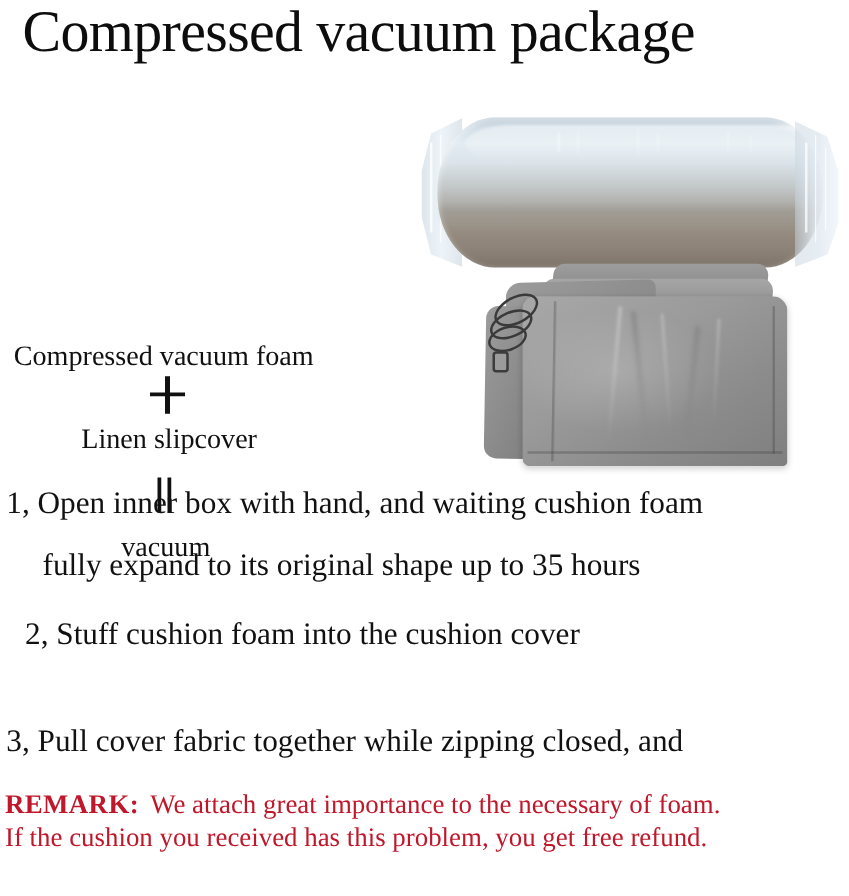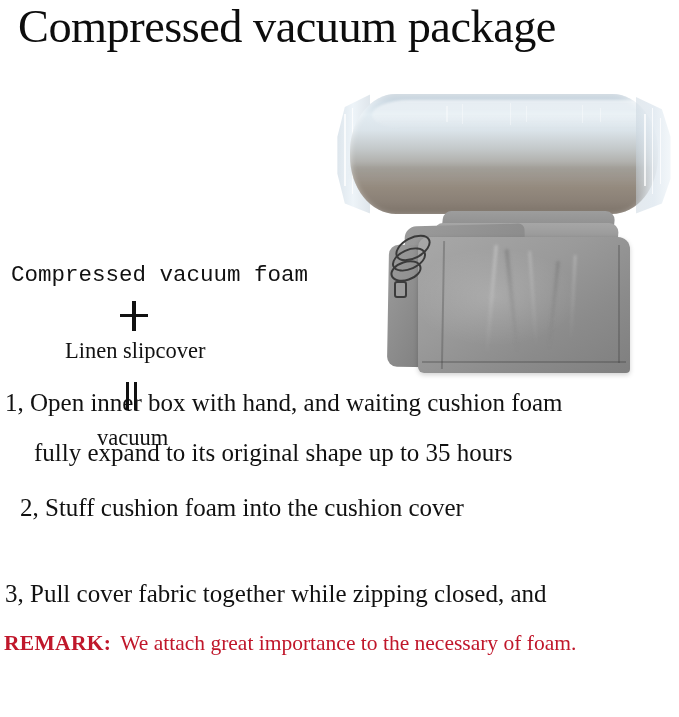--- a/index.html
+++ b/index.html
@@ -38,21 +38,21 @@
     width: 330px;
     height: 210px;
   }
   .formula-line {
     position: absolute;
     font-size: 22.5px;
     line-height: 26px;
     white-space: nowrap;
     color: #111111;
   }
-  #f-foam  { left: 11px;  top: 134px; font-family: Liberation Mono, monospace; }
+  #f-foam  { left: 11px;  top: 144px; }
   #f-linen { left: 65px;  top: 210px; }
   #f-cush  { left: 97px;  top: 297px; }
 
   
   #plus-sign {
     position: absolute;
     left: 120px;
     top: 173px;
     width: 28px;
     height: 30px;
@@ -396,13 +396,14 @@
 
   <div class="step" id="step-3">
     <span class="ln">3, Pull cover fabric together while zipping closed, and</span>
   </div>
 </div>
 
 <div id="remark">
   <span class="rline">
     <span class="rlabel">REMARK:</span><span>We attach great importance to the necessary of foam.</span>
   </span>
+  <span class="rline">If the cushion you received has this problem, you get free refund.</span>
 </div>
 
 </body></html>

